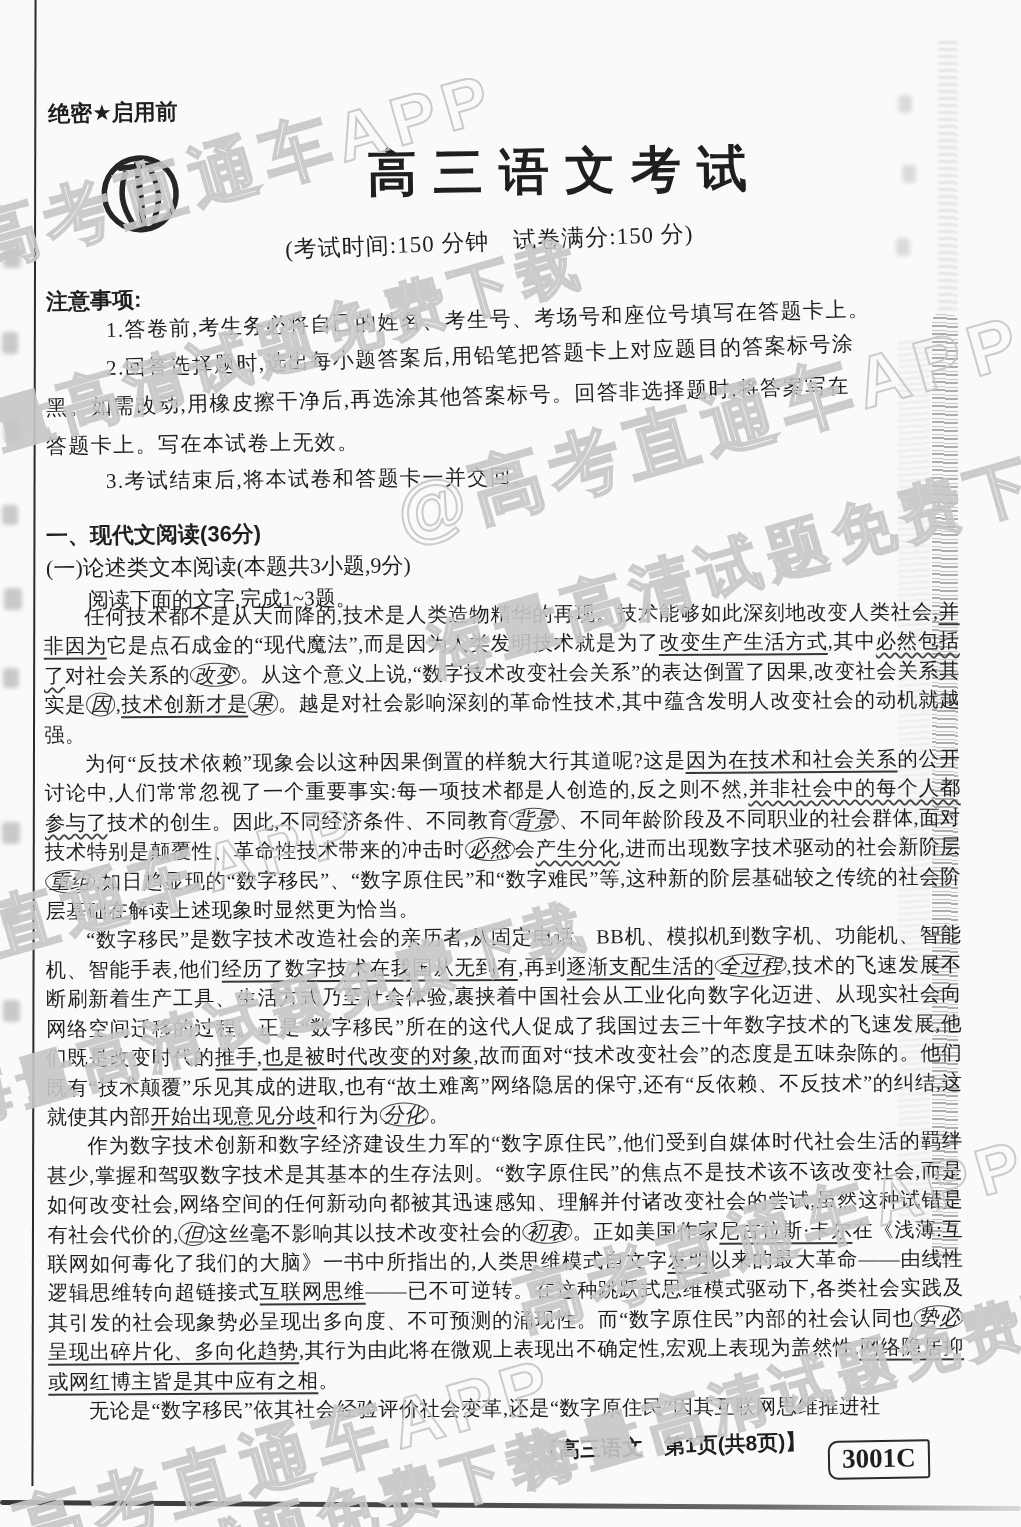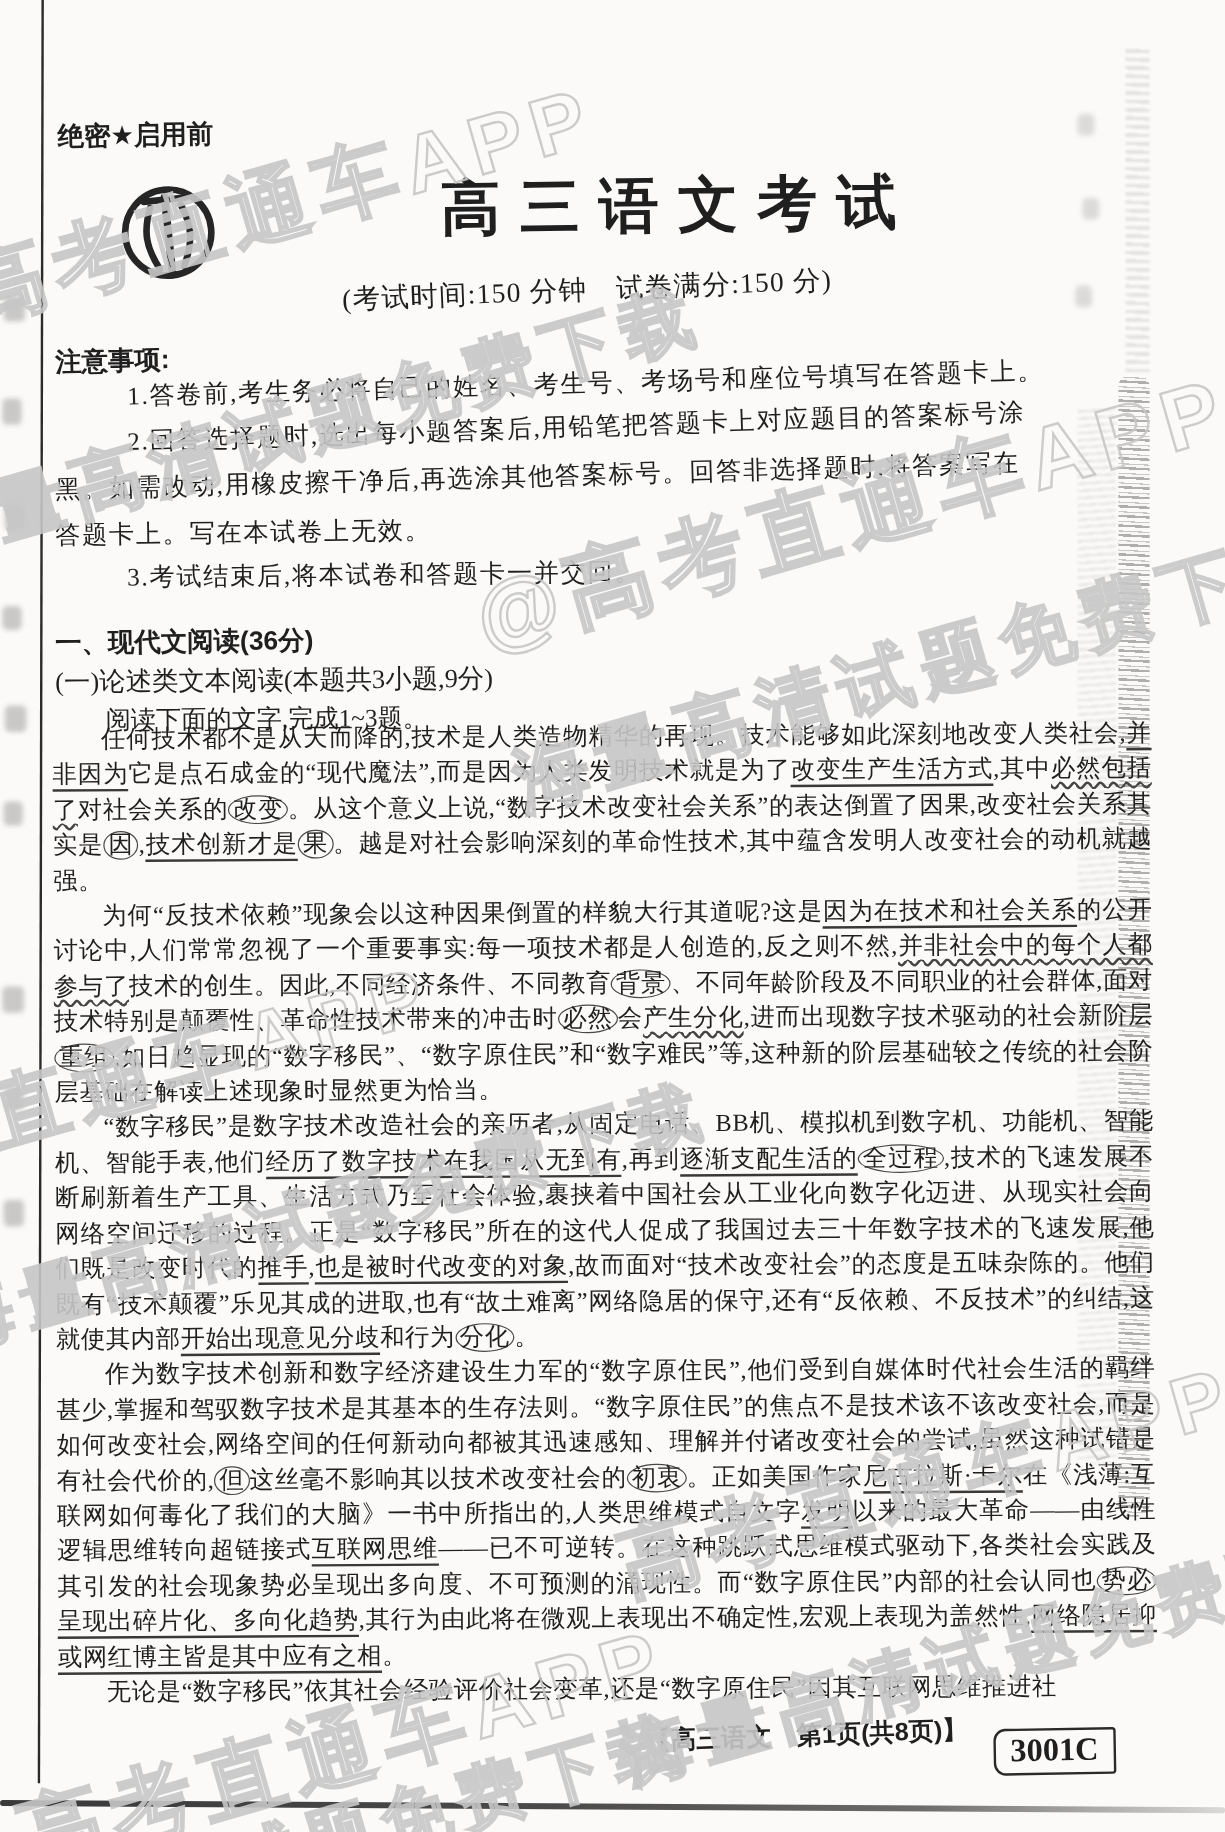--- a/index.html
+++ b/index.html
@@ -57,21 +57,21 @@
   .sec-head{position:absolute;left:46px;top:520px;font-family:"Liberation Sans","DejaVu Sans",sans-serif;
     font-weight:700;font-size:22px;transform:rotate(-.6deg);}
   .sec-sub{position:absolute;left:46px;top:552px;font-size:22px;transform:rotate(-.5deg);}
   .sec-inst{position:absolute;left:88px;top:585px;font-size:21px;transform:rotate(-.4deg);}
   .body-text{position:absolute;left:46px;top:600px;width:916px;font-size:20.3px;line-height:29.4px;
     text-align:justify;letter-spacing:.5px;transform:rotate(-.35deg);}
   .body-text p{margin:0;text-indent:2em;}
   
   .m-u{border-bottom:2px solid #383838;padding-bottom:1px;}
   .m-w{text-decoration:underline wavy 1.5px #454545;text-underline-offset:4px;}
-  .m-c{border:1.6px solid #484848;border-radius:50%;padding:0 3px;}
+  .m-c{border:1.6px solid #484848;border-radius:50%;padding:0 3px;font-style:italic;}
   
   .footer-label{position:absolute;left:538px;top:1432px;font-family:"Liberation Sans","DejaVu Sans",sans-serif;
     font-weight:700;font-size:21px;transform:rotate(-2deg);white-space:nowrap;}
   .footer-code{position:absolute;left:828px;top:1440px;font-weight:700;font-size:27px;
     border:2px solid #2a2a2a;border-radius:10px 3px 3px 10px;padding:1px 12px 3px 12px;transform:rotate(-1deg);}
 </style>
 </head>
 <body>
 
 <div class="page">

